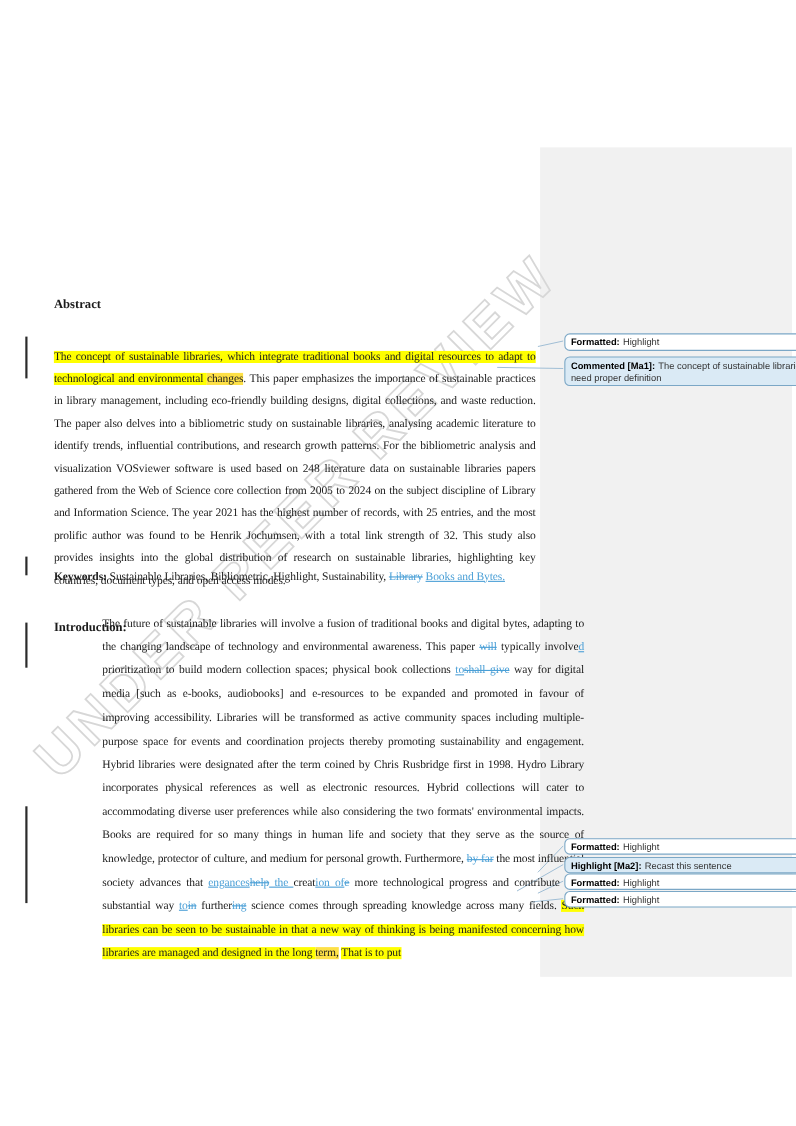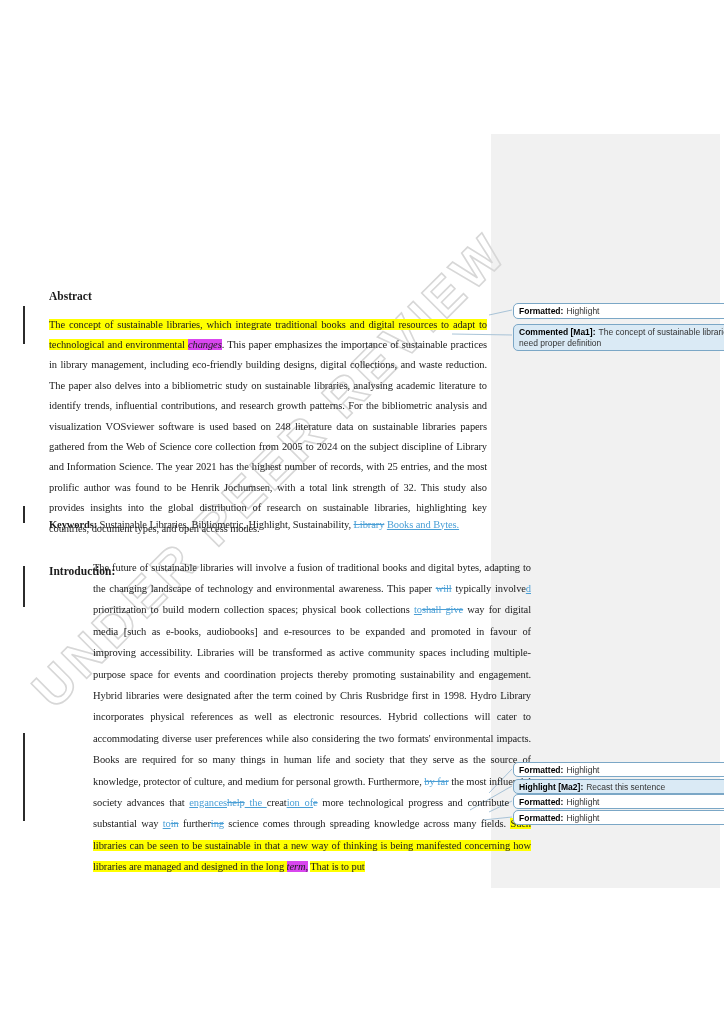--- a/index.html
+++ b/index.html
@@ -23,36 +23,36 @@
     color:transparent; -webkit-text-stroke:1.6px #d7d7d7;
   }
   .article-type {
     position:absolute; left:49px; top:195px; width:438px; text-align:center;
     font-weight:bold; font-style:italic; text-decoration:underline; font-size:12.5px;
   }
   .doc-title {
     position:absolute; left:49px; top:224px; width:438px; text-align:center;
     font-weight:bold; font-size:13px; line-height:19px;
   }
-  .abstract-h { position:absolute; left:49px; top:290px; font-weight:bold; font-size:11.5px; }
+  .abstract-h { position:absolute; left:49px; top:271px; font-weight:bold; font-size:11.5px; }
   .abstract-p {
     position:absolute; left:49px; top:304px; width:438px; text-align:justify;
     font-size:10.5px; line-height:20.4px; letter-spacing:-0.1px;
   }
   .keywords { position:absolute; left:49px; top:508px; width:438px; font-size:10.5px; letter-spacing:-0.1px; }
   .intro-h { position:absolute; left:49px; top:529px; font-weight:bold; font-size:11.5px;margin-top:36px; }
   .intro-p {
     position:absolute; left:49px; top:546px; width:438px; text-align:justify;
     font-size:10.5px; line-height:21.4px; letter-spacing:-0.1px;margin-left:44px;
   }
   .bold { font-weight:bold; }
   .ins { color:#4a9fd6; text-decoration:underline; }
   .del { color:#4a9fd6; text-decoration:line-through; }
   .hl { background:#ffff00; }
-  .anchor { background:#d946ef;font-style:italic; }
+  .anchor { background:#fde047; }
   .change-bar { position:absolute; left:23px; width:2px; background:#2b2b2b; }
   .bar1 { top:306px; height:38px; }
   .bar2 { top:506px; height:17px; }
   .bar3 { top:566px; height:41px; }
   .bar4 { top:733px; height:88px; }
   .cbox {
     position:absolute; left:513px; width:243px; box-sizing:border-box;
     border:1px solid #7ba7c6; border-radius:5px; background:#ffffff;
     font-family:"Liberation Sans","DejaVu Sans",sans-serif; font-size:8.5px;
     line-height:10.5px; padding:2px 5px; color:#333333;

